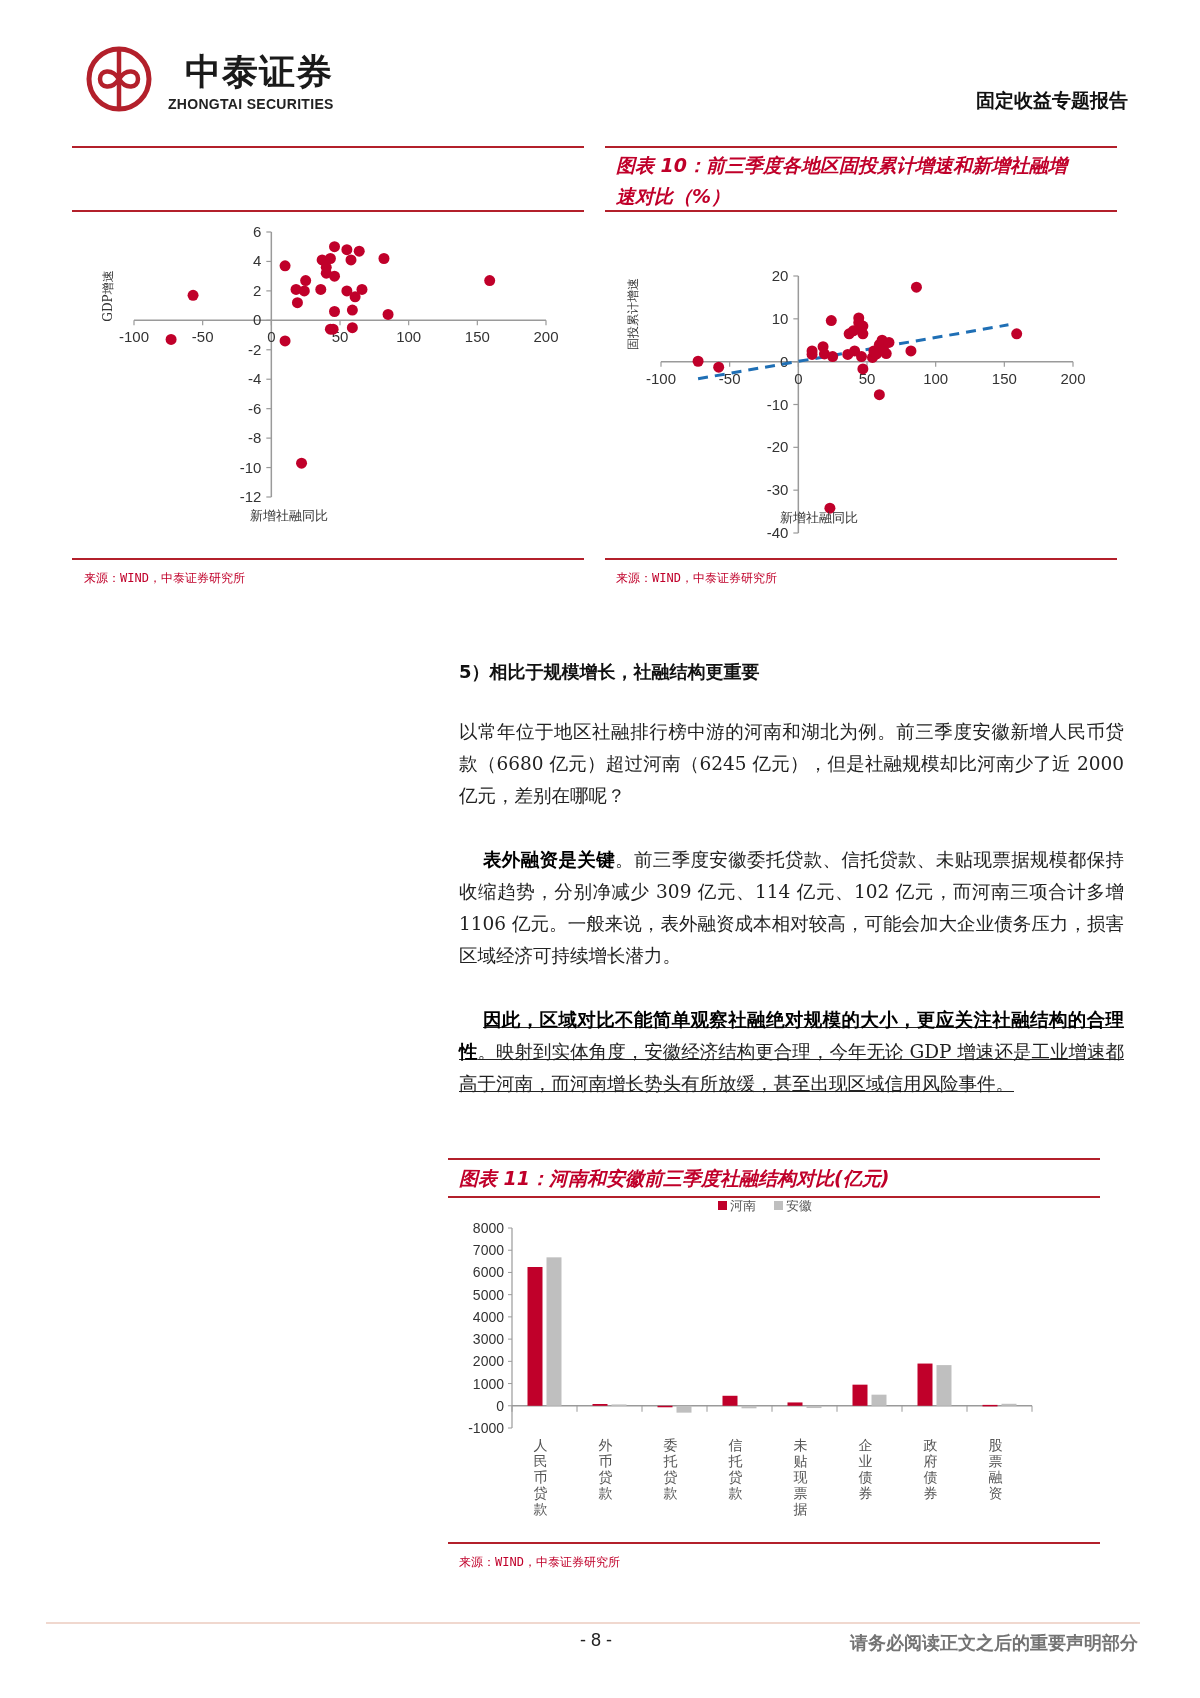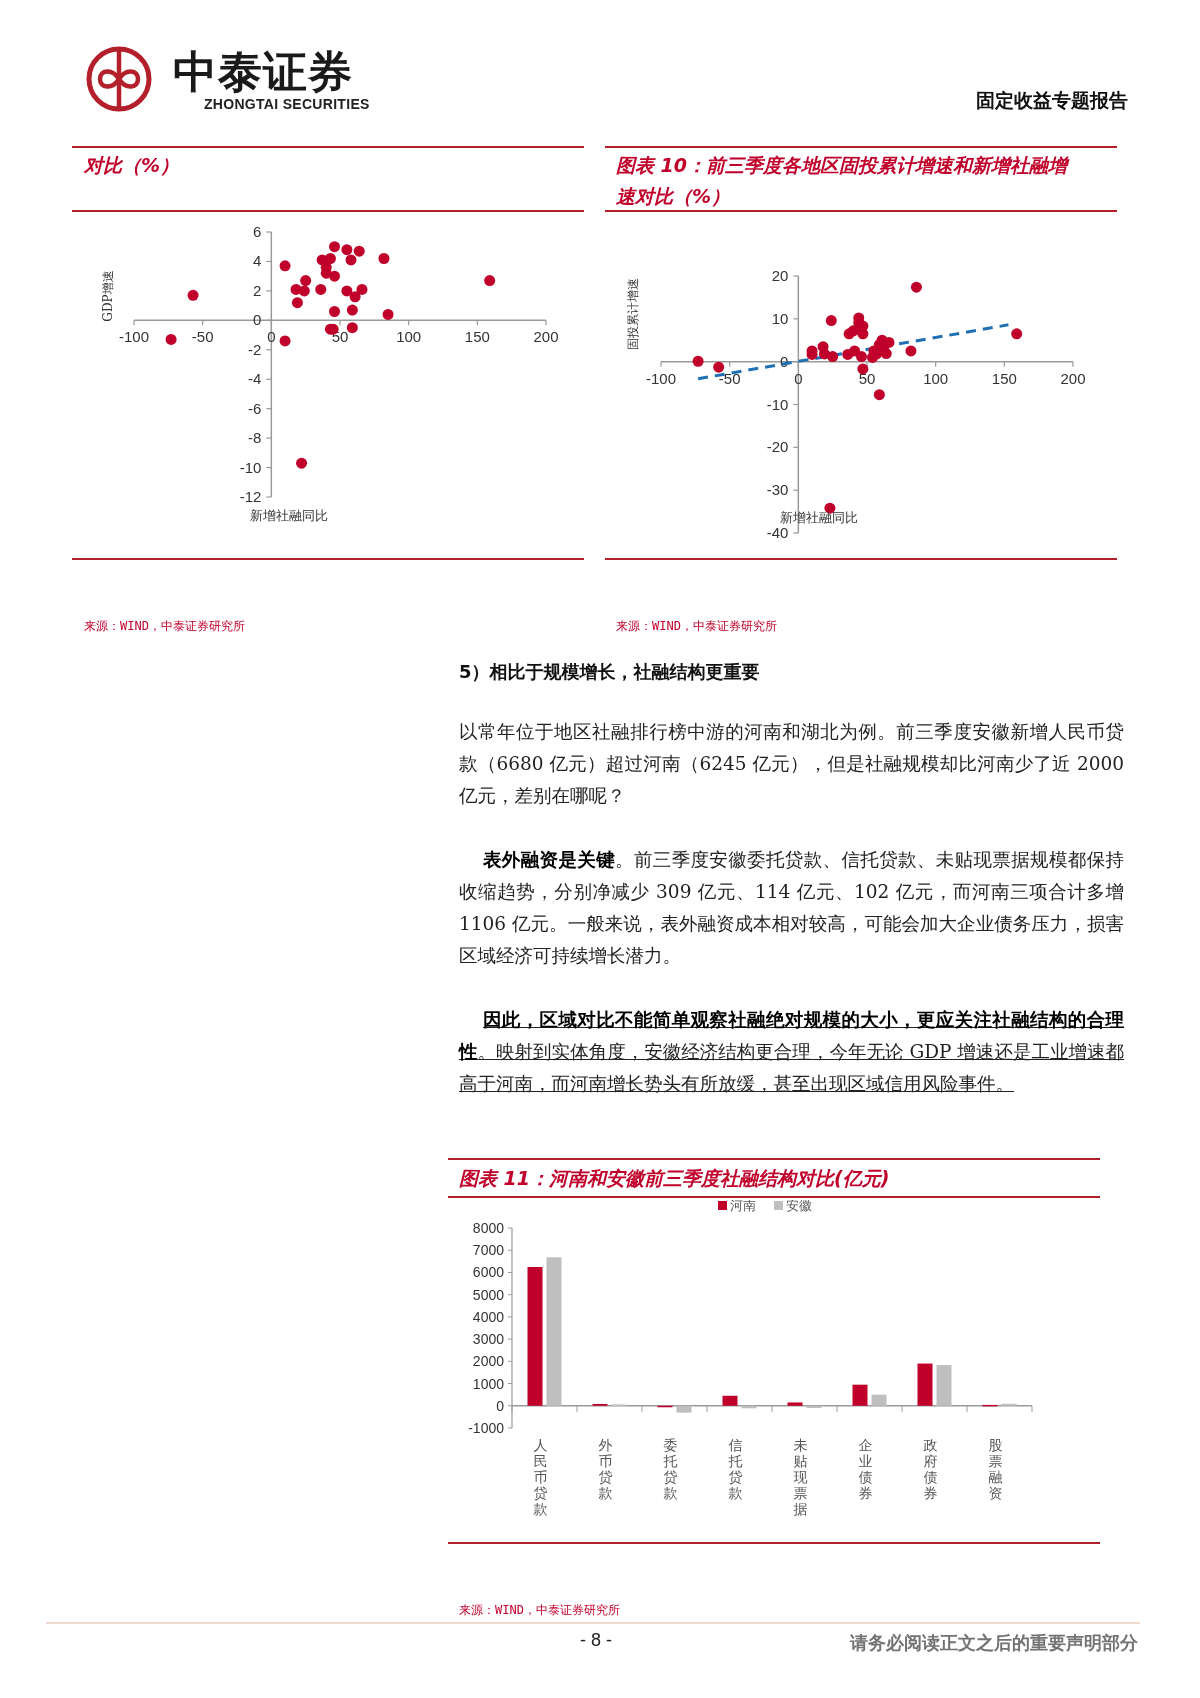--- a/index.html
+++ b/index.html
@@ -1,26 +1,26 @@
 <!DOCTYPE html>
 <html><head>
 <meta charset="utf-8">
 <style>
   html, body { margin:0; padding:0; background:#ffffff; }
   body { width:1200px; height:1698px; position:relative; font-family:"DejaVu Serif", serif; color:#222; overflow:hidden; }
   .abs { position:absolute; }
   .logo-wrap { left:86px; top:46px; width:300px; height:74px; }
   .logo-circle { left:0; top:0; width:66px; height:66px; }
-  .logo-cn { left:87px; top:4px; font-family:"DejaVu Sans", sans-serif; font-weight:bold; font-size:44px; letter-spacing:1px; color:#1a1a1a; line-height:44px; }
-  .logo-en { left:82px; top:50px; font-family:"Liberation Sans", sans-serif; font-weight:bold; font-size:14px; color:#222; letter-spacing:0.3px;margin-left:36px; }
+  .logo-cn { left:99px; top:4px; font-family:"DejaVu Sans", sans-serif; font-weight:bold; font-size:36px; letter-spacing:1px; color:#1a1a1a; line-height:44px; }
+  .logo-en { left:82px; top:50px; font-family:"Liberation Sans", sans-serif; font-weight:bold; font-size:14px; color:#222; letter-spacing:0.3px; }
   .report-type { right:72px; top:88px; font-family:"DejaVu Sans", sans-serif; font-weight:bold; font-size:19px; color:#111; }
   .fig-title { font-family:"DejaVu Sans", sans-serif; font-weight:bold; font-style:italic; color:#c0002a; font-size:19px; line-height:31px; }
   .rule-red { background:#b3202b; height:2px; }
   .rule-red-thin { background:#b3202b; height:1.5px; }
-  .source { font-family:"DejaVu Sans Mono", monospace; font-size:12px; color:#c0002a;margin-top:48px; }
+  .source { font-family:"DejaVu Sans Mono", monospace; font-size:12px; color:#c0002a; }
   .section-head { left:459px; top:660px; font-family:"DejaVu Sans", sans-serif; font-weight:bold; font-size:18px; color:#111; }
   .para { left:459px; width:665px; font-size:18.5px; line-height:32px; color:#222; text-align:justify; }
   .para b { font-family:"DejaVu Sans", sans-serif; font-weight:bold; color:#000000;margin-left:24px; }
   .footer-line { left:46px; top:1622px; width:1094px; height:2px; background:#f0d8cf; }
   .page-num { left:580px; top:1630px; font-family:"Liberation Sans", sans-serif; font-size:18px; color:#222; }
   .footer-note { right:62px; top:1631px; font-family:"DejaVu Sans", sans-serif; font-weight:bold; font-size:18px; color:#737373; }
   svg text { font-family:"Liberation Sans", sans-serif; }
   .cn-label { font-family:"DejaVu Serif", serif; }
 </style>
 </head>
@@ -32,21 +32,20 @@
     <line x1="33" y1="5" x2="33" y2="61" stroke="#b3202b" stroke-width="4.5"></line>
     <path d="M33 33 C 26 22, 14 24, 14 33 C 14 42, 26 44, 33 33 C 40 22, 52 24, 52 33 C 52 42, 40 44, 33 33" fill="none" stroke="#b3202b" stroke-width="4.5"></path>
   </svg>
   <div class="abs logo-cn">中泰证券</div>
   <div class="abs logo-en">ZHONGTAI SECURITIES</div>
 </div>
 <div class="abs report-type">固定收益专题报告</div>
 
 <div class="abs rule-red" style="left:72px; top:146px; width:512px;"></div>
 <div class="abs fig-title" style="left:84px; top:150px; width:500px;">
-  <div>对比（%）</div>
 </div>
 <div class="abs rule-red" style="left:72px; top:210px; width:512px;"></div>
 
 <svg class="abs" id="chart9" style="left:72px; top:214px;" width="512" height="330">
     <line x1="62" y1="106.33333333333334" x2="474" y2="106.33333333333334" stroke="#9a9a9a" stroke-width="1.5"></line>
     <line x1="199.33333333333331" y1="18" x2="199.33333333333331" y2="283" stroke="#9a9a9a" stroke-width="1.5"></line>
     <line x1="62" y1="106.33333333333334" x2="62" y2="111.33333333333334" stroke="#9a9a9a" stroke-width="1.2"></line>
     <text x="62" y="128.33333333333334" text-anchor="middle" font-size="15" fill="#333">-100</text>
     <line x1="130.66666666666666" y1="106.33333333333334" x2="130.66666666666666" y2="111.33333333333334" stroke="#9a9a9a" stroke-width="1.2"></line>
     <text x="130.66666666666666" y="128.33333333333334" text-anchor="middle" font-size="15" fill="#333">-50</text>

